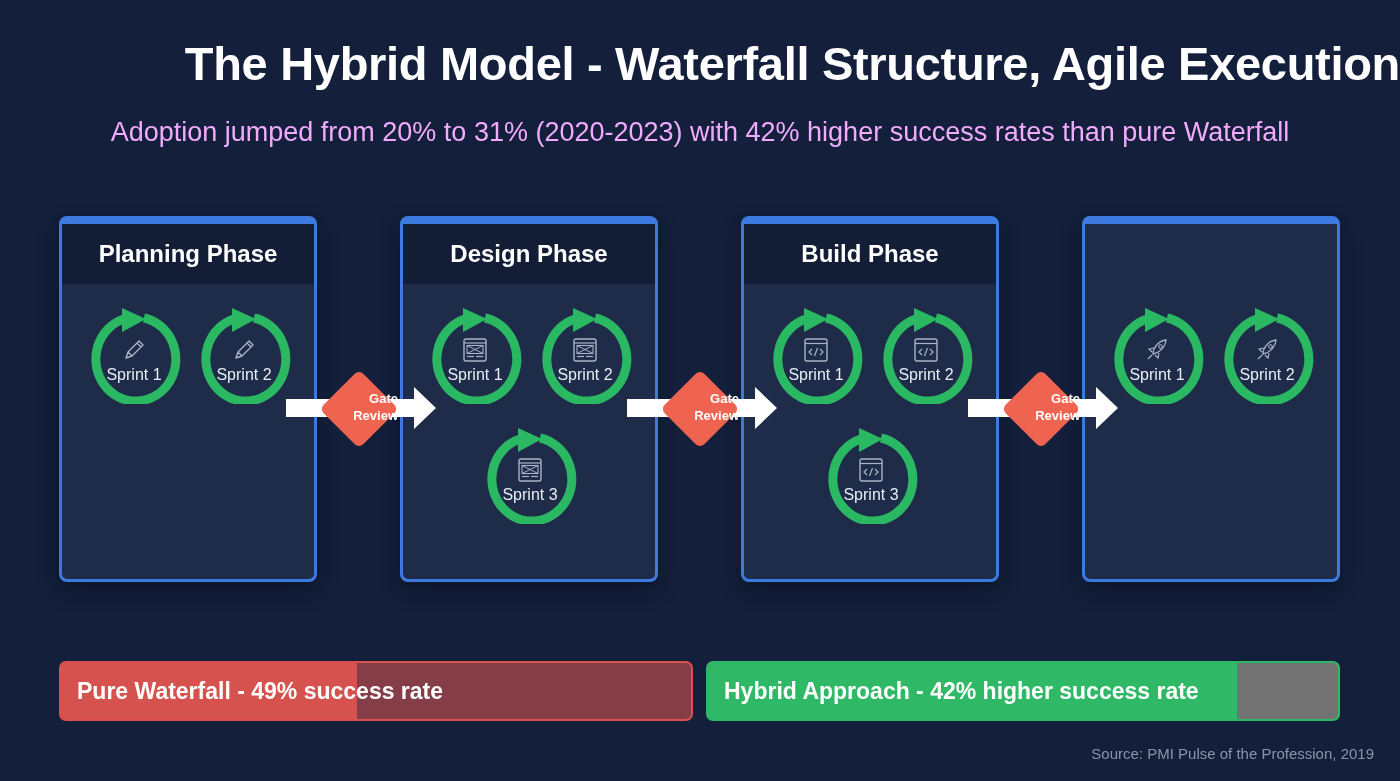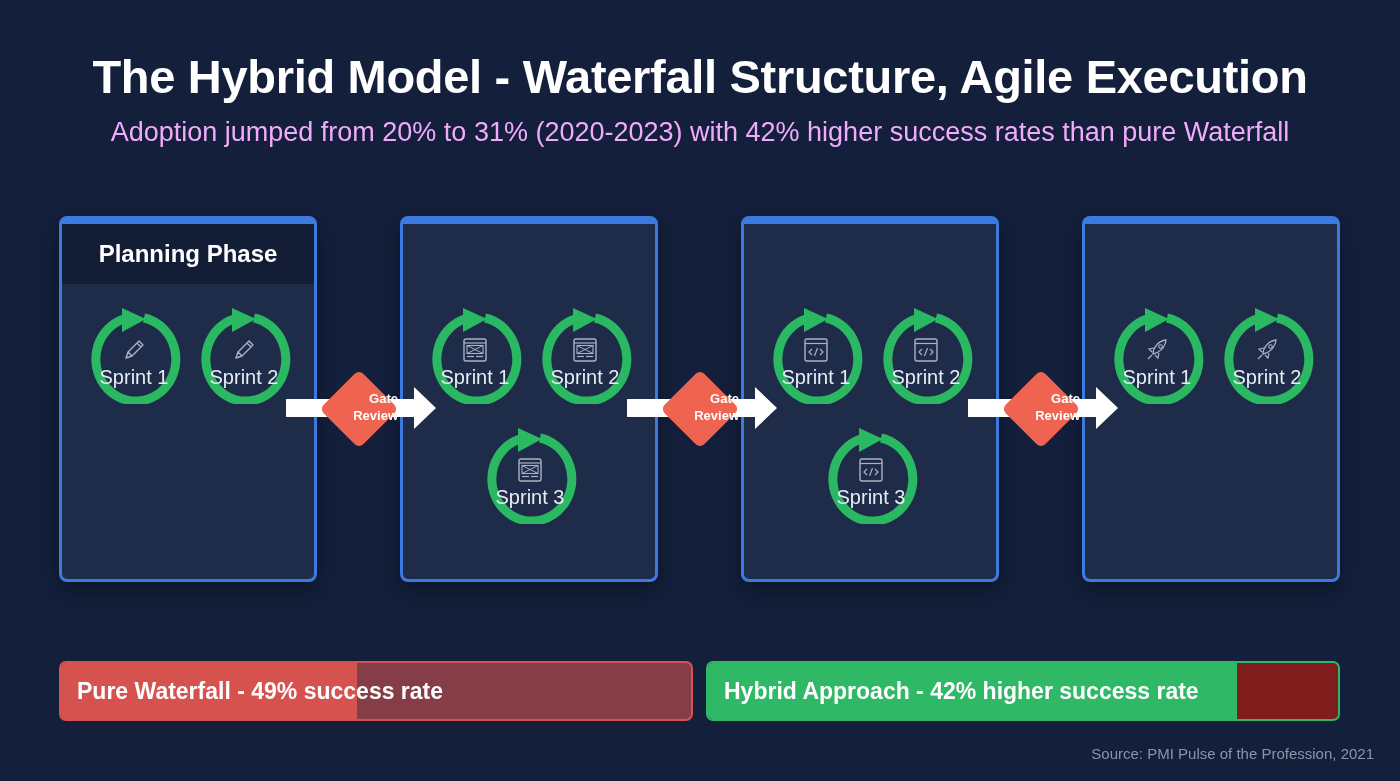--- a/index.html
+++ b/index.html
@@ -3,22 +3,22 @@
   <meta charset="utf-8">
   <style>
     html, body { margin: 0; padding: 0; }
     body {
       width: 1400px; height: 781px; overflow: hidden;
       background: #131f3b;
       font-family: "Liberation Sans", "DejaVu Sans", sans-serif;
       position: relative;
     }
     .title {
-      position: absolute; top: 49px; left: 0; width: 1400px;
-      text-align: center; color: #ffffff; font-weight: 700;
+      position: absolute; top: 36px; left: 0; width: 1400px;
+      text-align: right; color: #ffffff; font-weight: 700;
       font-size: 47px; letter-spacing: -0.3px;
     }
     .subtitle {
       position: absolute; top: 117px; left: 0; width: 1400px;
       text-align: center; color: #f0abfc; font-size: 27px;
     }
     .phase {
       position: absolute; top: 216px; width: 258px; height: 366px;
       box-sizing: border-box;
       border: 3px solid #3d7ae0; border-top-width: 8px;
@@ -32,21 +32,21 @@
       display: flex; align-items: center; justify-content: center;
       color: #ffffff; font-weight: 700; font-size: 24px;
     }
     .sprint {
       position: absolute; width: 96px; height: 100px;
     }
     .sprint svg.ring { position: absolute; left: 0; top: 0; }
     .sprint .icon { position: absolute; left: 34px; top: 32px; width: 28px; height: 28px; }
     .sprint .label {
       position: absolute; left: 0; top: 62px; width: 96px;
-      text-align: center; color: #e8ecf3; font-size: 20px;
+      text-align: center; color: #e8ecf3; font-size: 16px;
     }
     .arrow { position: absolute; top: 387px; width: 150px; height: 42px; }
     .gate {
       position: absolute; top: 370px; width: 78px; height: 78px;
     }
     .gate .diamond {
       position: absolute; left: 11px; top: 11px; width: 56px; height: 56px;
       background: #ee6450; border-radius: 6px; transform: rotate(45deg);
     }
     .gate .gtext {
@@ -58,21 +58,21 @@
       border-radius: 7px; overflow: hidden;
     }
     .bar .fill { position: absolute; left: 0; top: 0; bottom: 0; }
     .bar .btext {
       position: absolute; left: 16px; top: 0; height: 100%;
       display: flex; align-items: center;
       color: #ffffff; font-weight: 700; font-size: 23px;
     }
     .bar-red { left: 59px; width: 634px; background: #853e48; border: 2px solid #d9504c; }
     .bar-red .fill { background: #d6524f; }
-    .bar-green { left: 706px; width: 634px; background: #7f1d1d; border: 2px solid #2db866; }
+    .bar-green { left: 706px; width: 634px; background: #737373; border: 2px solid #2db866; }
     .bar-green .fill { background: #2fb865; }
     .source {
       position: absolute; right: 26px; top: 745px;
       color: #8b95a8; font-size: 15px;
     }
   </style>
 </head>
 <body>
 
 <svg width="0" height="0" style="position:absolute">
@@ -127,20 +127,21 @@
         <use href="#ring"></use>
       </svg>
     <svg class="icon">
         <use href="#pencil"></use>
       </svg>
     <div class="label">Sprint 2</div>
   </div>
 </div>
 
 <div class="phase" style="left:400px">
+  <div class="phase-header">Design Phase</div>
   <div class="sprint" style="left:24px; top:80px">
     <svg class="ring" width="96" height="100">
         <use href="#ring"></use>
       </svg>
     <svg class="icon">
         <use href="#wireframe"></use>
       </svg>
     <div class="label">Sprint 1</div>
   </div>
   <div class="sprint" style="left:134px; top:80px">
@@ -157,20 +158,21 @@
         <use href="#ring"></use>
       </svg>
     <svg class="icon">
         <use href="#wireframe"></use>
       </svg>
     <div class="label">Sprint 3</div>
   </div>
 </div>
 
 <div class="phase" style="left:741px">
+  <div class="phase-header">Build Phase</div>
   <div class="sprint" style="left:24px; top:80px">
     <svg class="ring" width="96" height="100">
         <use href="#ring"></use>
       </svg>
     <svg class="icon">
         <use href="#code"></use>
       </svg>
     <div class="label">Sprint 1</div>
   </div>
   <div class="sprint" style="left:134px; top:80px">
@@ -249,13 +251,13 @@
 
 <div class="bar bar-red">
   <div class="fill" style="width:47%"></div>
   <div class="btext">Pure Waterfall - 49% success rate</div>
 </div>
 <div class="bar bar-green">
   <div class="fill" style="width:84%"></div>
   <div class="btext">Hybrid Approach - 42% higher success rate</div>
 </div>
 
-<div class="source">Source: PMI Pulse of the Profession, 2021</div>
+<div class="source">Source: PMI Pulse of the Profession, 2019</div>
 
 </body></html>

